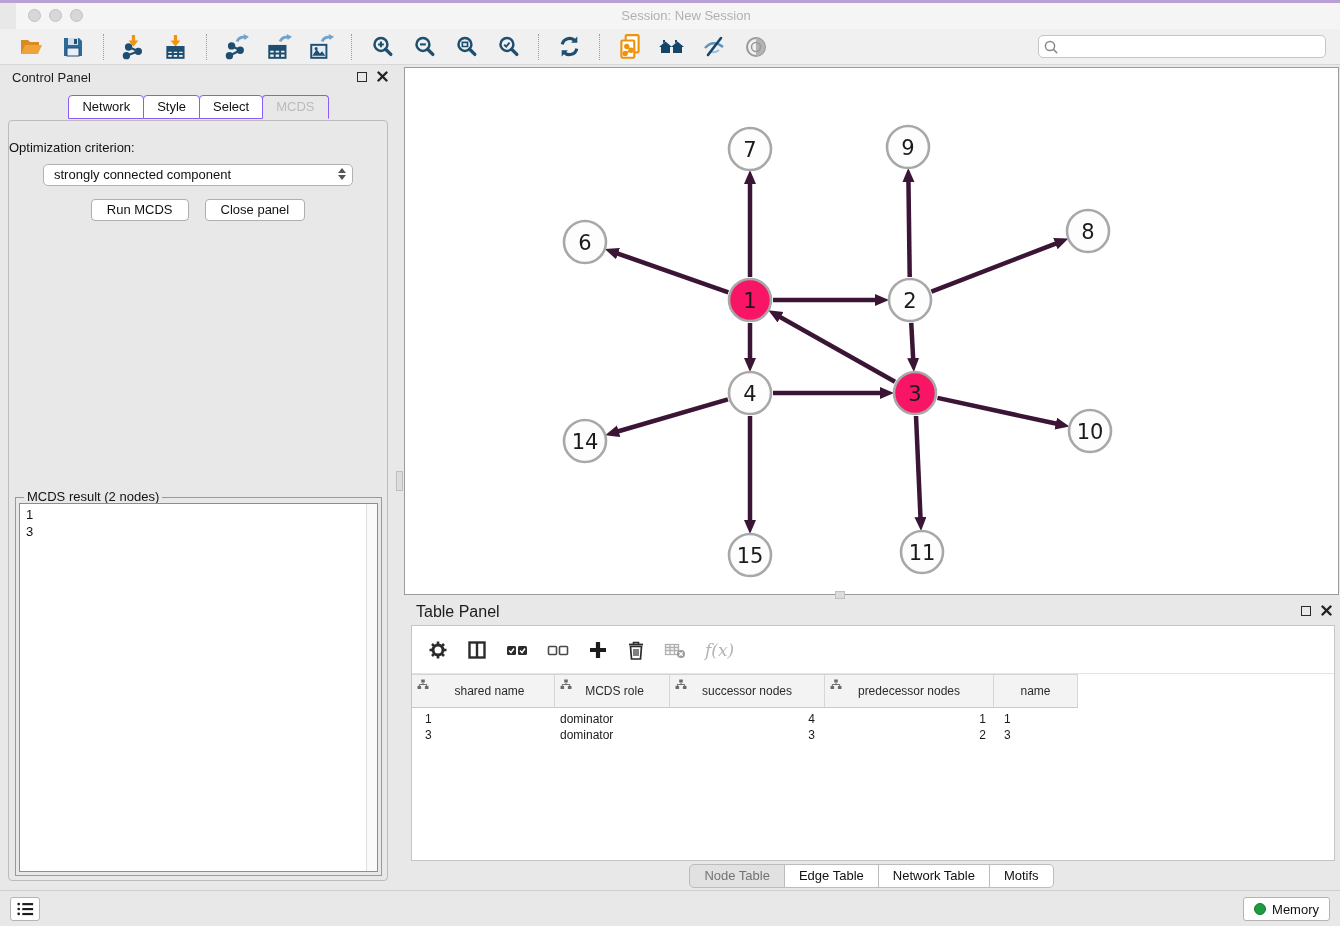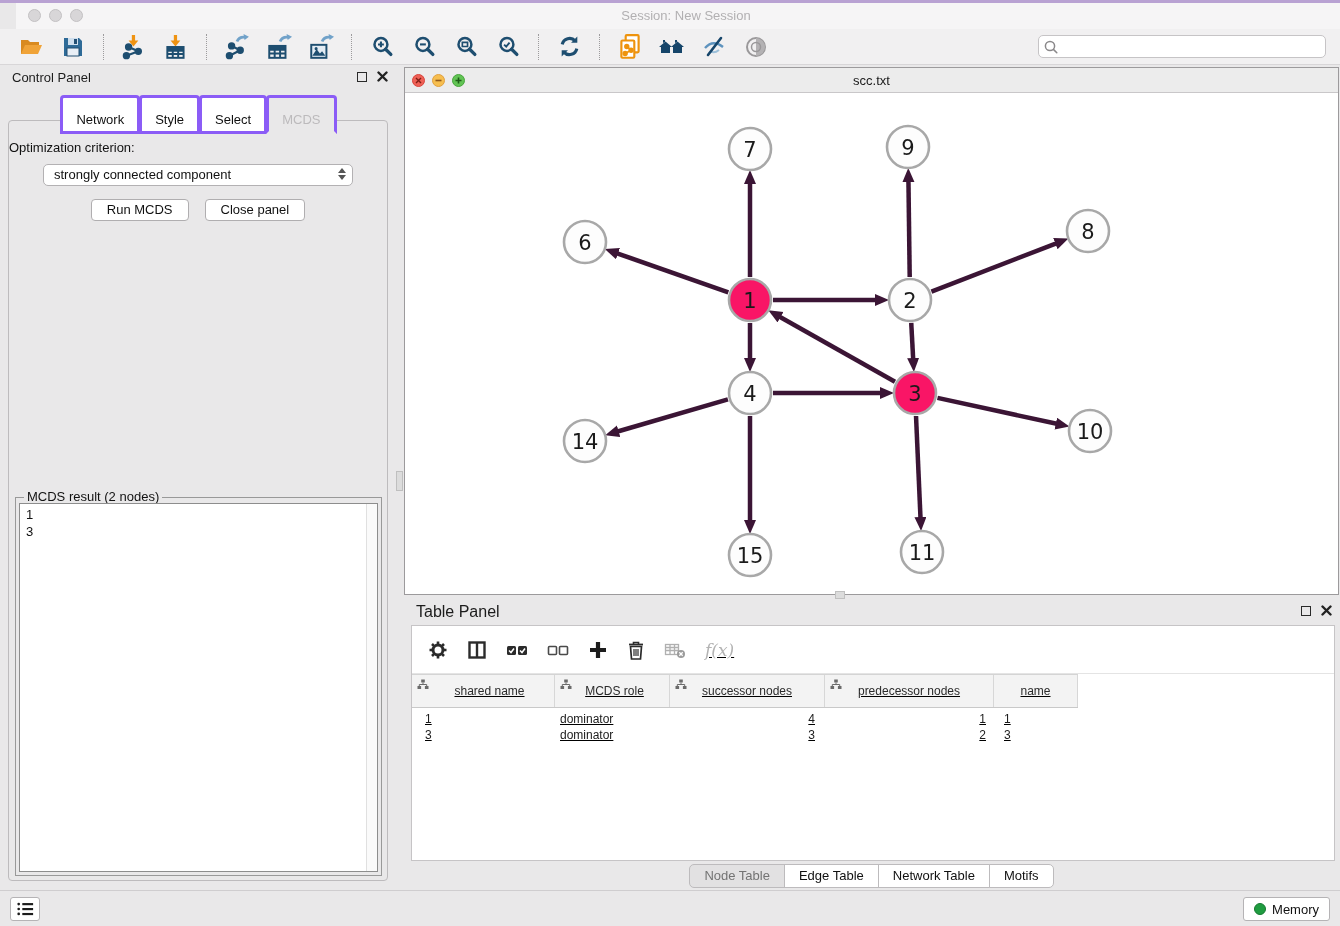--- a/index.html
+++ b/index.html
@@ -20,21 +20,21 @@
   .tspacer { flex:1; }
   .search { position:relative; width:288px; height:23px; margin-right:4px; }
   .search input { width:100%; height:100%; border:1px solid #c6c4c6; border-radius:5px; background:#fff; padding:0 6px 0 24px; font-size:12px; outline:none; }
   .search .mag { position:absolute; left:5px; top:4px; }
 
   
   .cpanel { position:absolute; left:0; top:62px; width:396px; height:822px; }
   .cp-head { position:relative; height:26px; padding:5px 12px 0; font-size:13px; color:#1c1c1c; }
   .panel-btns { position:absolute; right:8px; top:6px; display:flex; gap:10px; align-items:center; }
   .cp-tabs { position:relative; z-index:2; display:flex; justify-content:center; margin-top:4px; }
-  .cp-tab { font-size:13px; color:#111; background:#fff; border:3px solid #8b5cf6; padding:14px 13px 4px; margin-right:-1px; border-radius:4px 4px 0 0; cursor:default; }
+  .cp-tab { font-size:13px; color:#111; background:#fff; border:1px solid #8b5cf6; padding:3px 13px 4px; margin-right:-1px; border-radius:4px 4px 0 0; cursor:default; }
   .cp-tab[data-active="true"] { background:#e9e8e9; color:#bcbabc; border-bottom-color:#e9e8e9; }
   .cp-body { position:absolute; left:8px; right:8px; top:55px; bottom:6px; border:1px solid #bdbbbd; border-radius:4px; background:#e9e8e9; }
   .opt-label { margin-top:19px; text-align:left; font-size:13px; color:#111; }
   .opt-select { position:relative; width:310px; height:22px; margin:9px auto 0; background:#fff; border:1px solid #b3b1b3; border-radius:5px; font-size:13px; color:#111; line-height:20px; padding-left:10px; }
   .stepper { position:absolute; right:6px; top:3px; display:flex; flex-direction:column; gap:2px; }
   .stepper i { display:block; width:0; height:0; border-left:4px solid transparent; border-right:4px solid transparent; }
   .stepper .up { border-bottom:5px solid #555; }
   .stepper .dn { border-top:5px solid #555; }
   .btn-row { display:flex; justify-content:center; gap:16px; margin-top:13px;align-items:flex-end; }
   .pbtn { background:#fff; border:1px solid #b0aeb0; border-radius:4px; font-size:13px; color:#111; padding:2px 15px 3px; font-family:"Liberation Sans",sans-serif; cursor:default; }
@@ -55,21 +55,21 @@
   .net-canvas { position:absolute; left:0; top:25px; width:933px; height:501px; background:#fff; }
   .hgrip { position:absolute; left:430px; bottom:-5px; width:10px; height:8px; background:#dcdcdc; border:1px solid #c0c0c0; }
 
   
   .vsplit { position:absolute; left:396px; top:62px; width:8px; height:828px; }
   .vgrip { position:absolute; left:0; top:406px; width:7px; height:20px; background:#dcdcdc; border:1px solid #bfbfbf; }
 
   
   .tpanel { position:absolute; left:404px; top:596px; width:936px; height:294px; }
   .tp-head { position:relative; height:24px; padding:4px 12px 0; font-size:16px; color:#1c1c1c; }
-  .tp-content { position:absolute; left:7px; right:5px; top:26px; bottom:32px; background:#fff; border:1px solid #c6c4c6;text-decoration:underline; }
+  .tp-content { position:absolute; left:7px; right:5px; top:26px; bottom:32px; background:#fff; border:1px solid #c6c4c6; }
   .tp-toolbar { height:48px; display:flex; align-items:center; padding-left:16px; gap:19px; border-bottom:1px solid #e4e4e4; }
   .fx { font-family:"DejaVu Serif", serif; font-style:italic; font-size:17px; color:#b3b3b3; }
   .tbl { font-size:12px; color:#1b1b1b; }
   .tbl-header { display:flex; height:34px; background:#f3f3f3; border-top:1px solid #d4d4d4; border-bottom:1px solid #c9c9c9; width:666px; }
   .th { position:relative; display:flex; align-items:center; justify-content:center; border-right:1px solid #d7d7d7; font-size:12px; color:#2b2b2b; }
   .th .sorticon { position:absolute; left:5px; top:4px; }
   .tr { display:flex; height:16px; align-items:center; }
   .td { overflow:hidden; white-space:nowrap; }
   .c0 { width:143px; padding-left:13px; }
   .c1 { width:115px; padding-left:5px; }
@@ -296,37 +296,20 @@
         <div class="gb-scroll"></div>
       </div>
     </div>
   </section>
 
   <div class="vsplit">
       <div class="vgrip"></div>
     </div>
 
   <section class="netwin">
-    <div class="net-titlebar">
-      <div class="net-lights">
-        <svg width="13" height="13" viewBox="0 0 13 13">
-            <circle cx="6.5" cy="6.5" r="6" fill="#ee6156" stroke="#d8443c"></circle>
-            <path d="M4 4l5 5M9 4l-5 5" stroke="#7e1f15" stroke-width="1.4"></path>
-          </svg>
-        <svg width="13" height="13" viewBox="0 0 13 13">
-            <circle cx="6.5" cy="6.5" r="6" fill="#f6be4f" stroke="#e0a03e"></circle>
-            <path d="M3.5 6.5h6" stroke="#90591a" stroke-width="1.6"></path>
-          </svg>
-        <svg width="13" height="13" viewBox="0 0 13 13">
-            <circle cx="6.5" cy="6.5" r="6" fill="#62c454" stroke="#47a53c"></circle>
-            <path d="M6.5 3.5v6M3.5 6.5h6" stroke="#1d5c17" stroke-width="1.6"></path>
-          </svg>
-      </div>
-      <div class="net-title">scc.txt</div>
-    </div>
     <svg class="net-canvas" viewBox="0 0 933 501">
       <defs>
         <marker id="arrowhead" markerUnits="userSpaceOnUse" markerWidth="16" markerHeight="14" refX="1" refY="6" orient="auto">
           <path d="M0 0L14 6L0 12Z" fill="#3b1535"></path>
         </marker>
       </defs>
       <g id="edges-layer">
           <line x1="345" y1="184" x2="345" y2="90" stroke="#3b1535" stroke-width="4.5" marker-end="url(#arrowhead)"></line>
           <line x1="323.3015285768616" y1="199.3726585300483" x2="212.07600123420463" y2="160.27520043384163" stroke="#3b1535" stroke-width="4.5" marker-end="url(#arrowhead)"></line>
           <line x1="368" y1="207" x2="471" y2="207" stroke="#3b1535" stroke-width="4.5" marker-end="url(#arrowhead)"></line>

